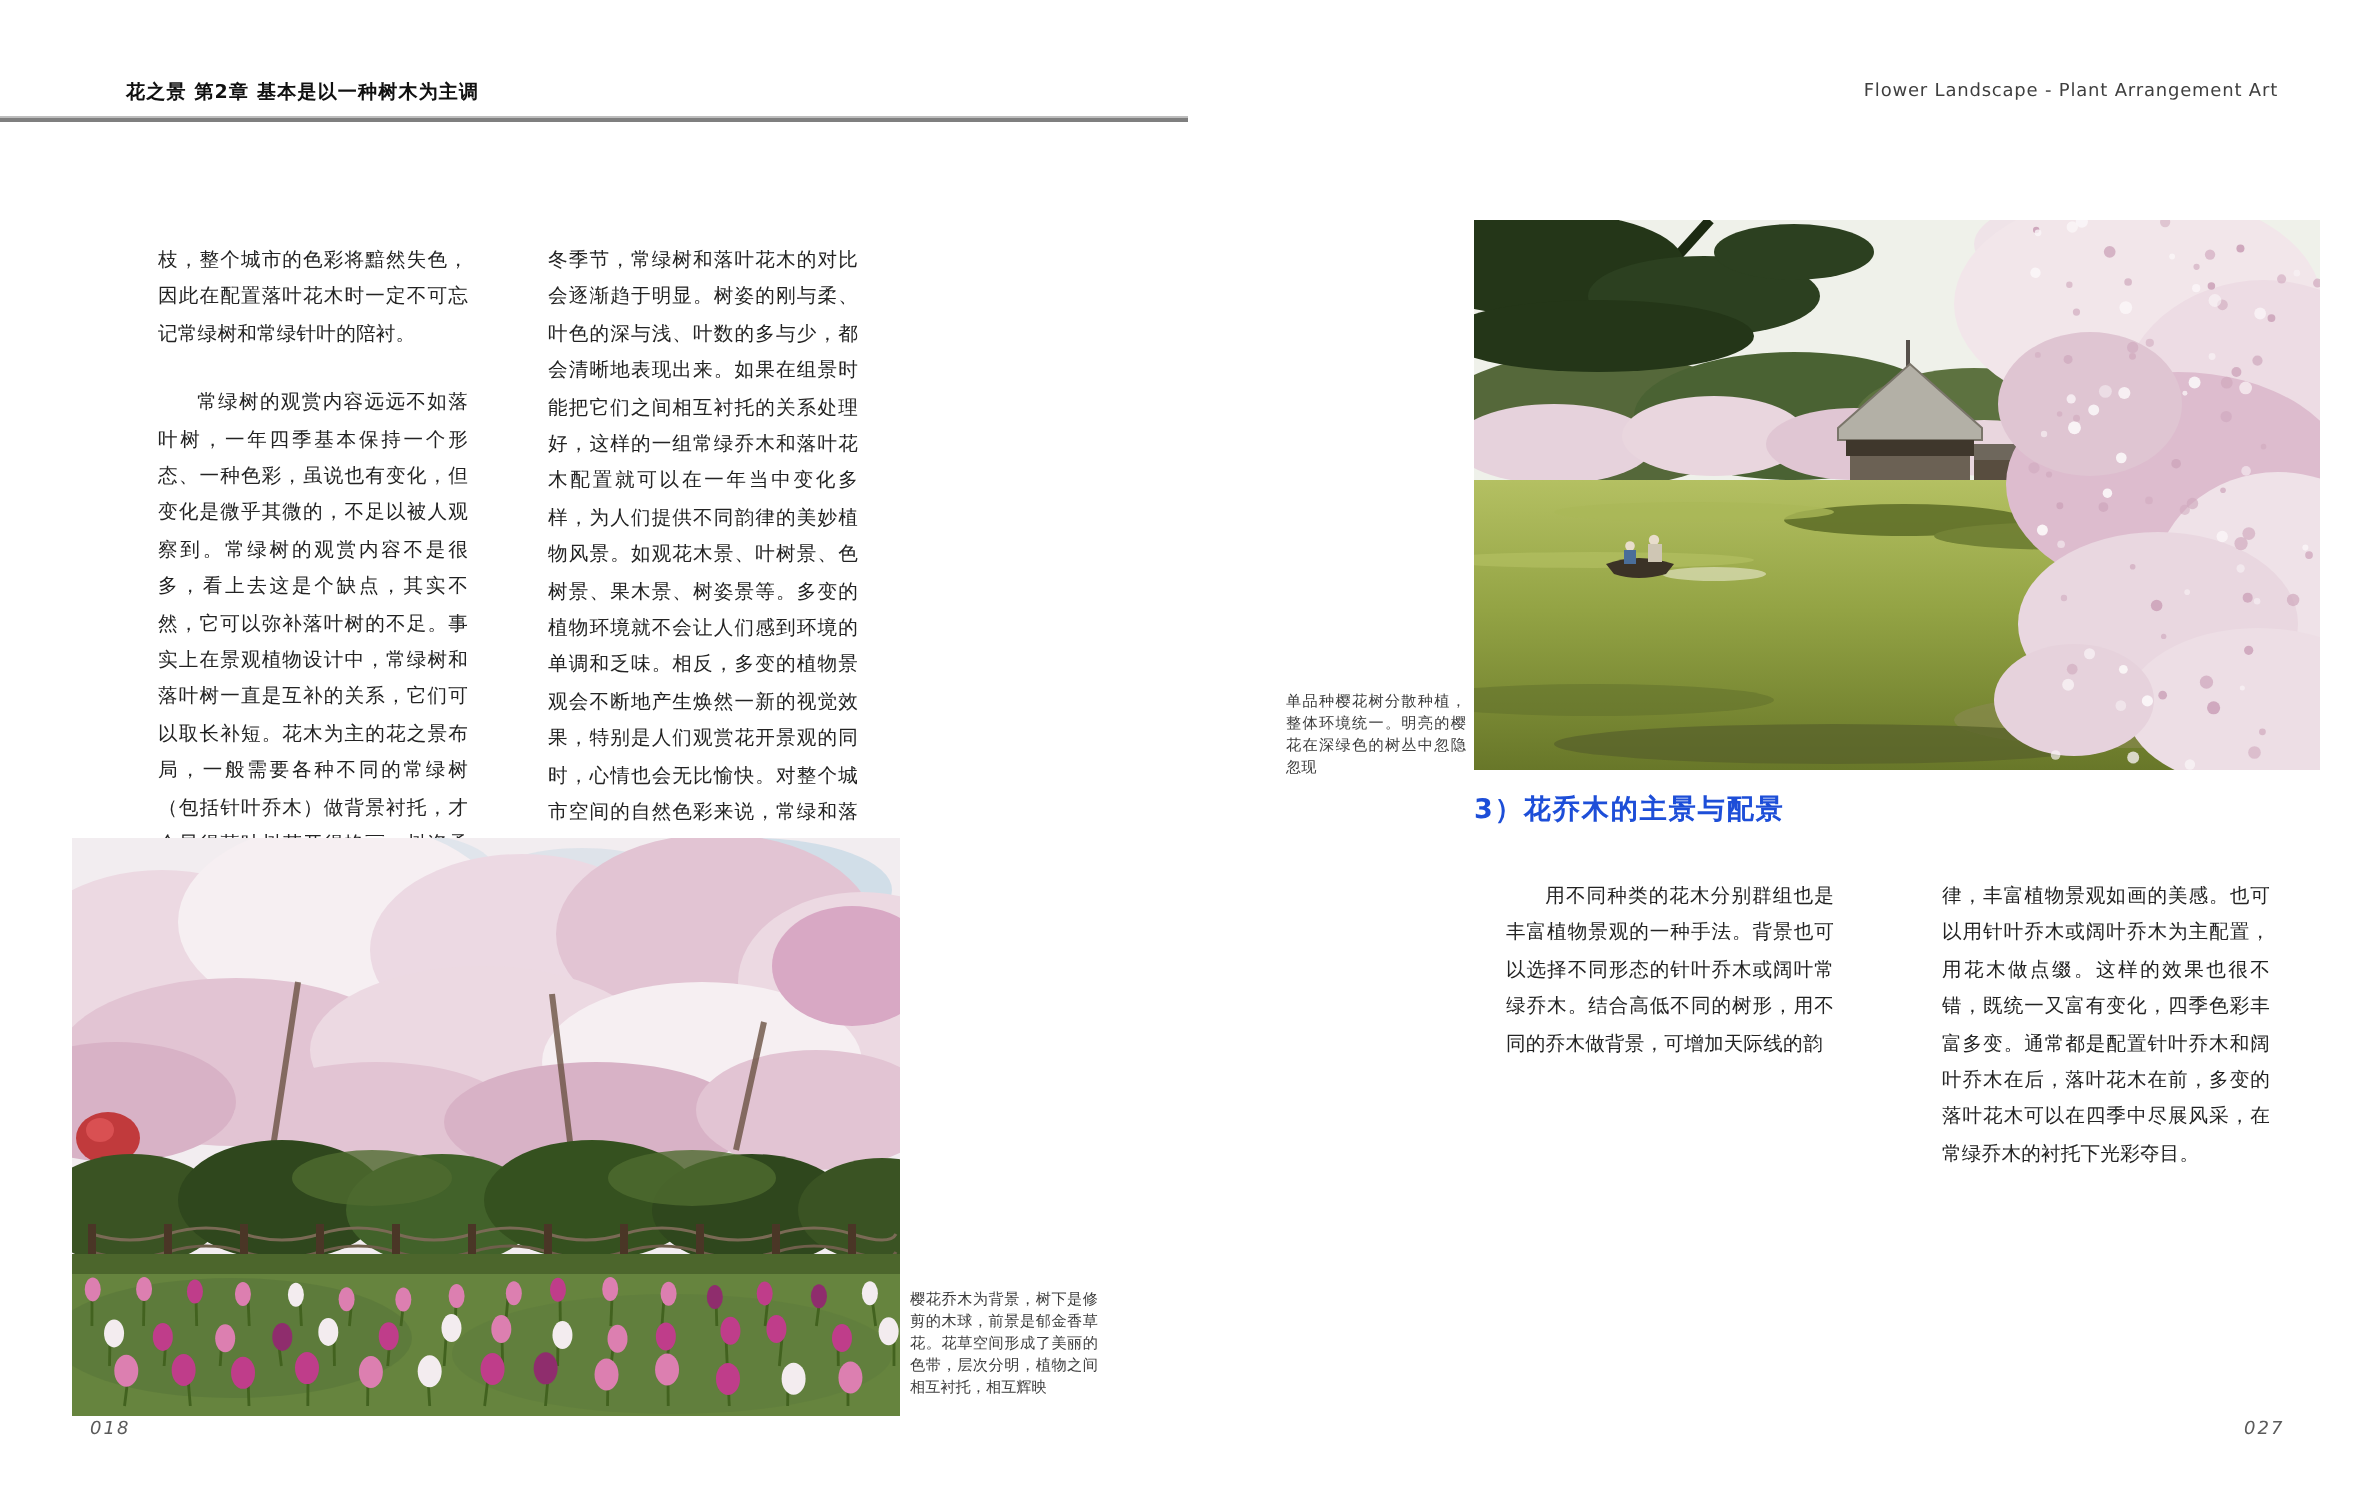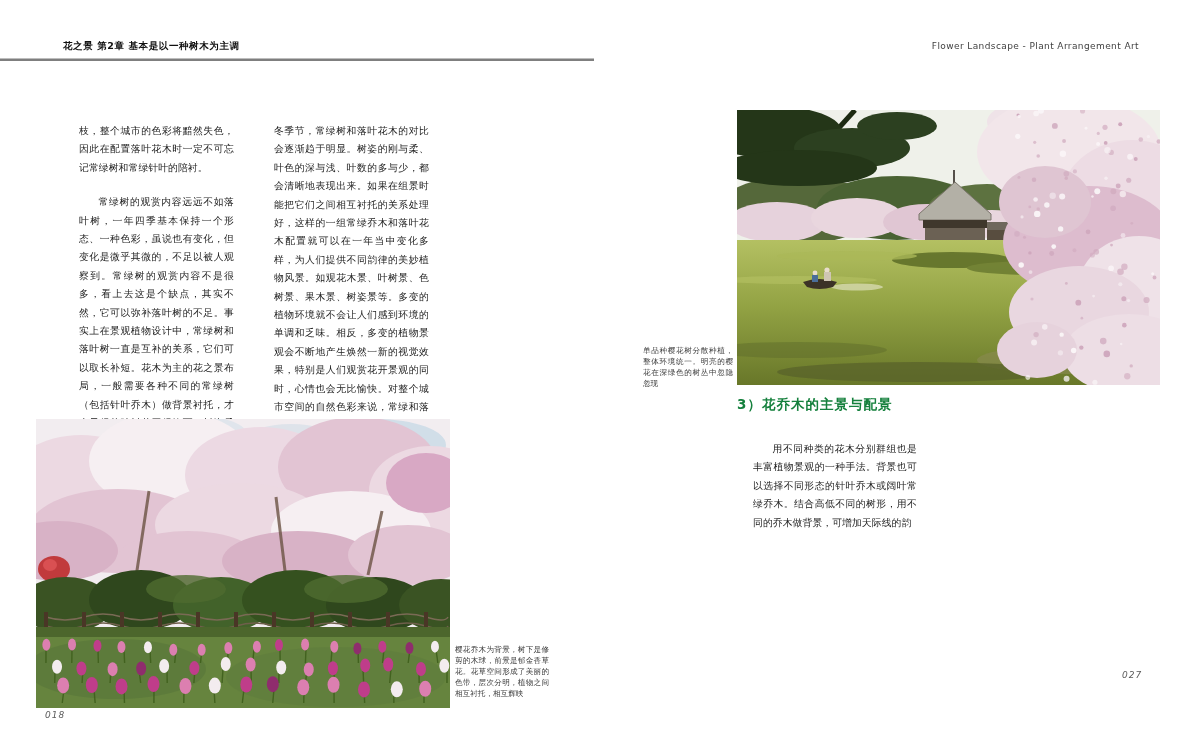--- a/index.html
+++ b/index.html
@@ -8,21 +8,21 @@
     font-family:"DejaVu Sans",sans-serif;overflow:hidden;
   }
   .abs{position:absolute;}
   p{margin:16px;padding:0;}
   .body-text{font-size:9.8px;line-height:18.4px;color:#232323;text-align:justify;letter-spacing:0.1px;}
   .body-text p.indent{text-indent:2em;}
   .caption{font-size:7.6px;line-height:11px;color:#3c3c3c;text-align:justify;}
   .header-cn{font-size:9.5px;font-weight:bold;color:#101010;letter-spacing:0.6px;}
   .header-en{font-size:9px;color:#3f3f3f;letter-spacing:0.4px;}
   .rule{height:2px;background:#7f7f7f;border-top:1px solid #bdbdbd;}
-  .section-heading{font-size:13.5px;font-weight:bold;color:#15803d;letter-spacing:1px;}
+  .section-heading{font-size:13.5px;font-weight:bold;color:#1d4ed8;letter-spacing:1px;}
   .pagenum{font-size:9px;font-style:italic;color:#5a5a5a;letter-spacing:1px;}
   .photo{overflow:hidden;background:#eee;}
   .photo svg{display:block;width:100%;height:100%;}
 </style>
 </head>
 <body>
 
 <div class="abs header-cn" style="left:63px;top:40px;">花之景 第2章 基本是以一种树木为主调</div>
 <div class="abs rule" style="left:0;top:58px;width:594px;"></div>
 <div class="abs header-en" style="right:49px;top:41px;">Flower Landscape - Plant Arrangement Art</div>
@@ -371,15 +371,16 @@
 </div>
 
 <div class="abs caption" style="left:643px;top:345px;width:90px;">单品种樱花树分散种植，整体环境统一。明亮的樱花在深绿色的树丛中忽隐忽现</div>
 
 <div class="abs section-heading" style="left:737px;top:396px;">3）花乔木的主景与配景</div>
 
 <div class="abs body-text" style="left:737px;top:424px;width:196px;">
   <p class="indent">用不同种类的花木分别群组也是丰富植物景观的一种手法。背景也可以选择不同形态的针叶乔木或阔叶常绿乔木。结合高低不同的树形，用不同的乔木做背景，可增加天际线的韵</p>
 </div>
 <div class="abs body-text" style="left:955px;top:424px;width:196px;">
-</div>
-
-<div class="abs pagenum" style="left:1122px;top:670px;">027</div>
+  <p>律，丰富植物景观如画的美感。也可以用针叶乔木或阔叶乔木为主配置，用花木做点缀。这样的效果也很不错，既统一又富有变化，四季色彩丰富多变。通常都是配置针叶乔木和阔叶乔木在后，落叶花木在前，多变的落叶花木可以在四季中尽展风采，在常绿乔木的衬托下光彩夺目。</p>
+</div>
+
+<div class="abs pagenum" style="left:1122px;top:710px;">027</div>
 
 </body></html>

